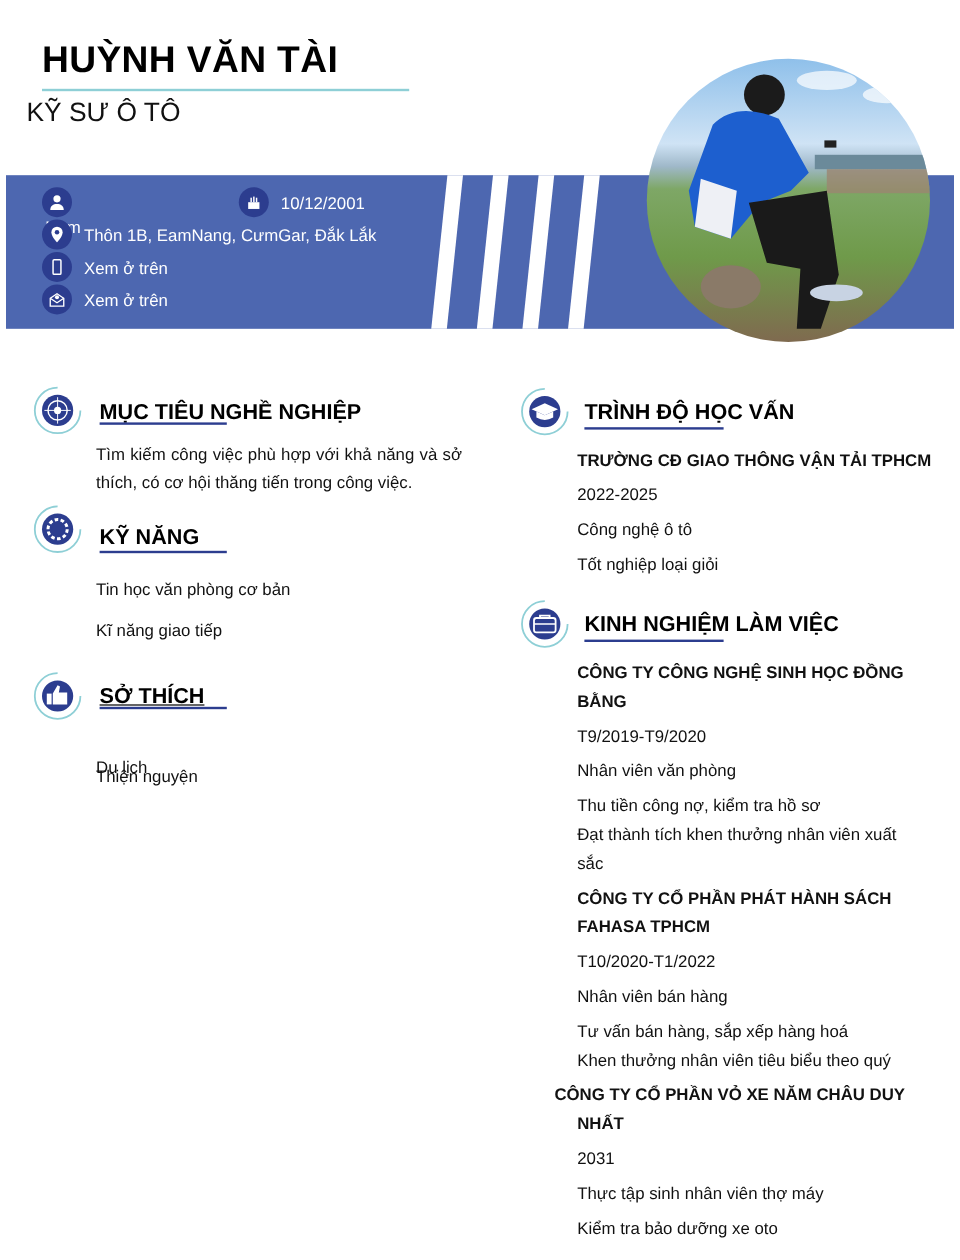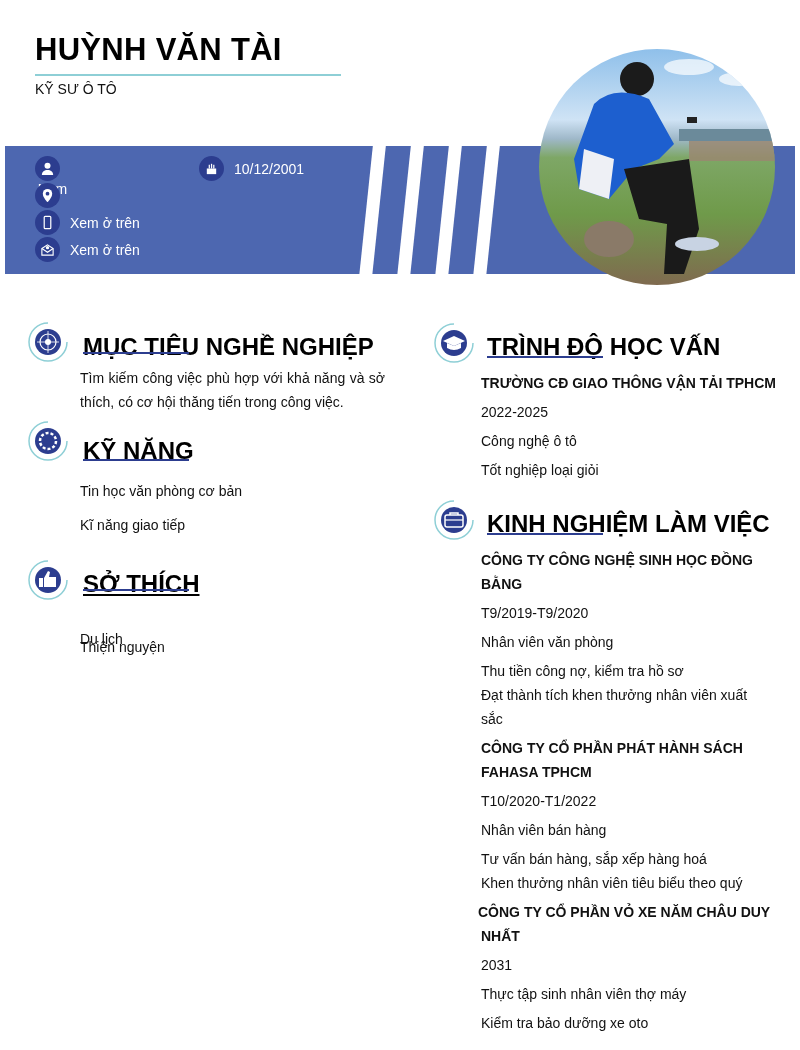--- a/index.html
+++ b/index.html
@@ -1,34 +1,34 @@
 <!DOCTYPE html>
 <html><head>
 <meta charset="utf-8">
 <style>
   * { box-sizing: border-box; margin: 0; padding: 0; }
   html, body { width: 800px; height: 1050px; background: #ffffff; overflow: hidden; }
   body { font-family: "Liberation Sans", "DejaVu Sans", sans-serif; color: #111; position: relative; }
 
   .name { position: absolute; left: 35px; top: 32px; font-size: 31px; font-weight: bold; letter-spacing: 0.3px; color: #000; }
   .name-rule { position: absolute; left: 35px; top: 74px; width: 306px; height: 2px; background: #8ecfd6; }
-  .job-title { position: absolute; left: 35px; top: 81px; font-size: 14px; color: #111; }
+  .job-title { position: absolute; left: 22px; top: 81px; font-size: 22px; color: #111; }
 
   .band { position: absolute; left: 5px; top: 146px; width: 790px; height: 128px; background: #4d67b0; overflow: hidden; }
   .stripe { position: absolute; top: -10px; width: 13px; height: 150px; background: #fff; transform: skewX(-6deg); }
 
   .contact { position: absolute; display: flex; align-items: center; color: #fff; font-size: 14px; }
   .cicon { width: 25px; height: 25px; border-radius: 50%; background: #2c3d8f; display: flex; align-items: center; justify-content: center; margin-right: 10px; }
   .cicon svg { width: 15px; height: 15px; }
 
   .photo { position: absolute; left: 539px; top: 49px; width: 236px; height: 236px; border-radius: 50%; overflow: hidden;
     background: linear-gradient(180deg, #8fc0ea 0%, #cfe3f5 30%, #9fb8c9 38%, #7ea766 46%, #6f9a4a 70%, #7f6a4f 100%); }
 
   .sec-icon { position: absolute; width: 42px; height: 42px; }
-  .sec-title { position: absolute; font-size: 24px; font-weight: bold; color: #000; }
+  .sec-title { position: absolute; font-size: 18px; font-weight: bold; color: #000; }
   .sec-rule { position: absolute; height: 1.5px; background: #2c3d8f; }
 
   .txt { position: absolute; font-size: 14px; color: #111; line-height: 24px; }
   .bold { font-weight: bold; }
 </style>
 </head>
 <body>
 
 <div class="name">HUỲNH VĂN TÀI</div>
 <div class="name-rule"></div>
@@ -61,20 +61,21 @@
   </span>
   <span>10/12/2001</span>
 </div>
 <div class="contact" style="left:35px; top:183px;">
   <span class="cicon">
     <svg viewBox="0 0 16 16">
         <path d="M8 1a5 5 0 0 0-5 5c0 4 5 9 5 9s5-5 5-9a5 5 0 0 0-5-5z" fill="#fff"></path>
         <circle cx="8" cy="6" r="2" fill="#2c3d8f"></circle>
       </svg>
   </span>
+  <span>Thôn 1B, EamNang, CưmGar, Đắk Lắk</span>
 </div>
 <div class="contact" style="left:35px; top:210px;">
   <span class="cicon">
     <svg viewBox="0 0 16 16">
         <rect x="4.5" y="1.5" width="7" height="13" rx="1" fill="none" stroke="#fff" stroke-width="1.3"></rect>
       </svg>
   </span>
   <span>Xem ở trên</span>
 </div>
 <div class="contact" style="left:35px; top:237px;">
@@ -168,17 +169,17 @@
 <div class="txt" style="left:481px; top:683px;">Đạt thành tích khen thưởng nhân viên xuất</div>
 <div class="txt" style="left:481px; top:707px;">sắc</div>
 
 <div class="txt bold" style="left:481px; top:736px;">CÔNG TY CỔ PHẦN PHÁT HÀNH SÁCH</div>
 <div class="txt bold" style="left:481px; top:760px;">FAHASA TPHCM</div>
 <div class="txt" style="left:481px; top:789px;">T10/2020-T1/2022</div>
 <div class="txt" style="left:481px; top:818px;">Nhân viên bán hàng</div>
 <div class="txt" style="left:481px; top:847px;">Tư vấn bán hàng, sắp xếp hàng hoá</div>
 <div class="txt" style="left:481px; top:871px;">Khen thưởng nhân viên tiêu biểu theo quý</div>
 
-<div class="txt bold" style="left:478px; top:900px;">CÔNG TY CỔ PHẦN VỎ XE NĂM CHÂU DUY</div>
+<div class="txt bold" style="left:462px; top:900px;">CÔNG TY CỔ PHẦN VỎ XE NĂM CHÂU DUY</div>
 <div class="txt bold" style="left:481px; top:924px;">NHẤT</div>
 <div class="txt" style="left:481px; top:953px;">2031</div>
 <div class="txt" style="left:481px; top:982px;">Thực tập sinh nhân viên thợ máy</div>
 <div class="txt" style="left:481px; top:1011px;">Kiểm tra bảo dưỡng xe oto</div>
 
 </body></html>

